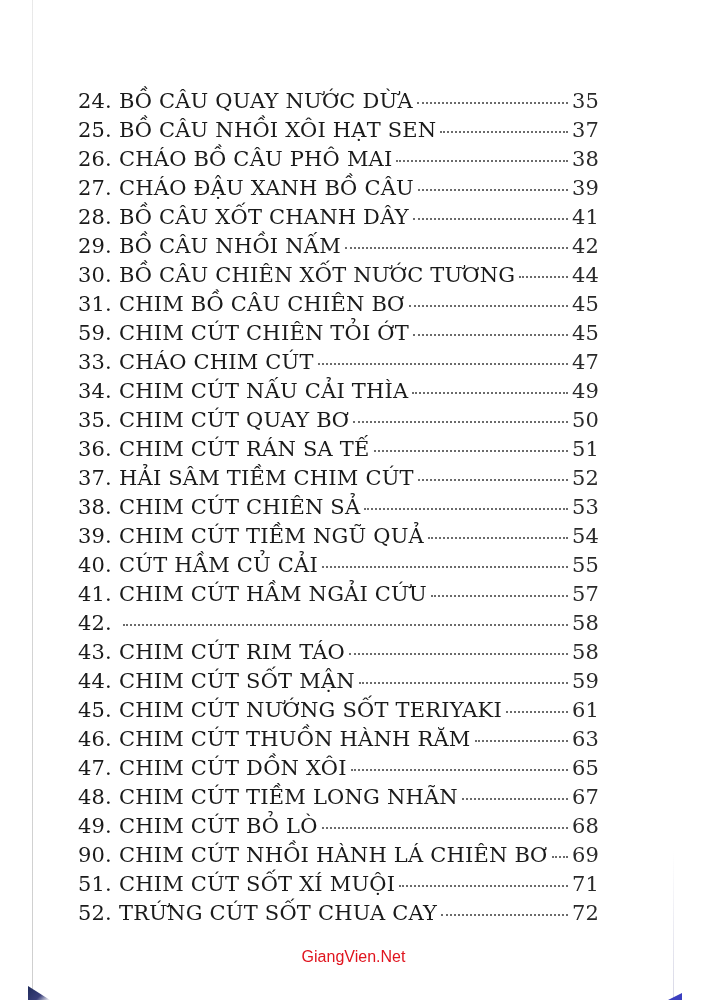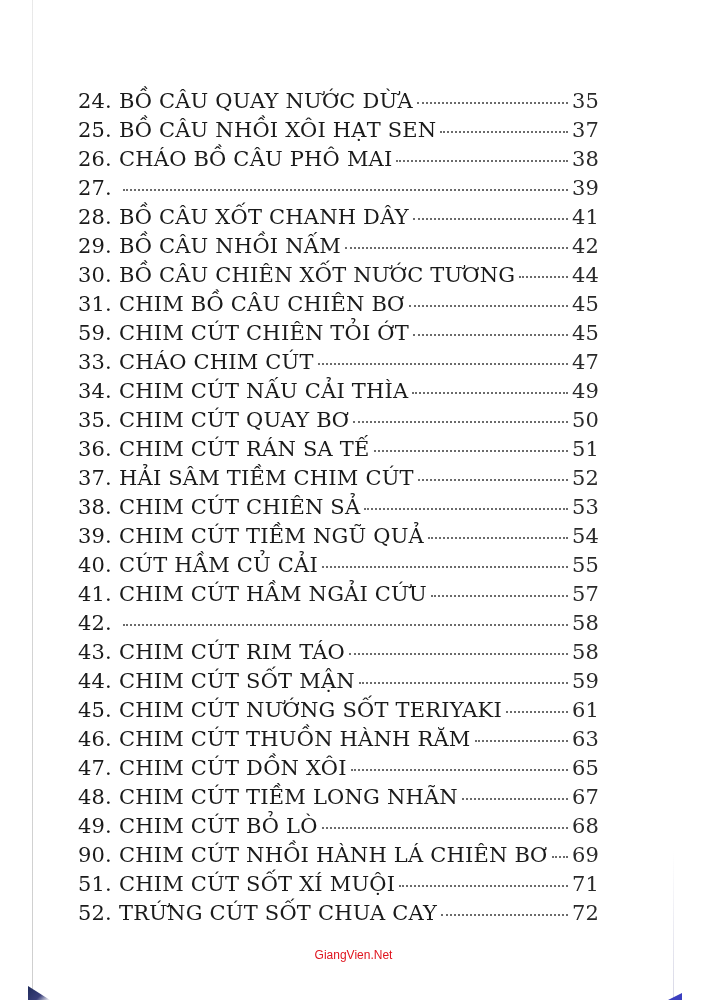--- a/index.html
+++ b/index.html
@@ -94,21 +94,21 @@
       text-align: center;
       color: #2a2a2a;
     }
     .watermark {
       position: absolute;
       left: 0;
       width: 707px;
       top: 948px;
       text-align: center;
       font-family: "Liberation Sans", sans-serif;
-      font-size: 12px;
+      font-size: 16px;
       color: #e0141e;
     }
   </style>
 </head>
 <body>
 
 <div class="page">
   <div class="edge-left"></div>
   <div class="edge-right"></div>
   <div class="corner-bl"></div>
@@ -128,20 +128,21 @@
     <span class="toc-page">37</span>
   </li>
       <li class="toc-row">
     <span class="toc-num">26.</span>
     <span class="toc-title">CHÁO BỒ CÂU PHÔ MAI</span>
     <span class="toc-leader"></span>
     <span class="toc-page">38</span>
   </li>
       <li class="toc-row">
     <span class="toc-num">27.</span>
+    <span class="toc-title">CHÁO ĐẬU XANH BỒ CÂU</span>
     <span class="toc-leader"></span>
     <span class="toc-page">39</span>
   </li>
       <li class="toc-row">
     <span class="toc-num">28.</span>
     <span class="toc-title">BỒ CÂU XỐT CHANH DÂY</span>
     <span class="toc-leader"></span>
     <span class="toc-page">41</span>
   </li>
       <li class="toc-row">

